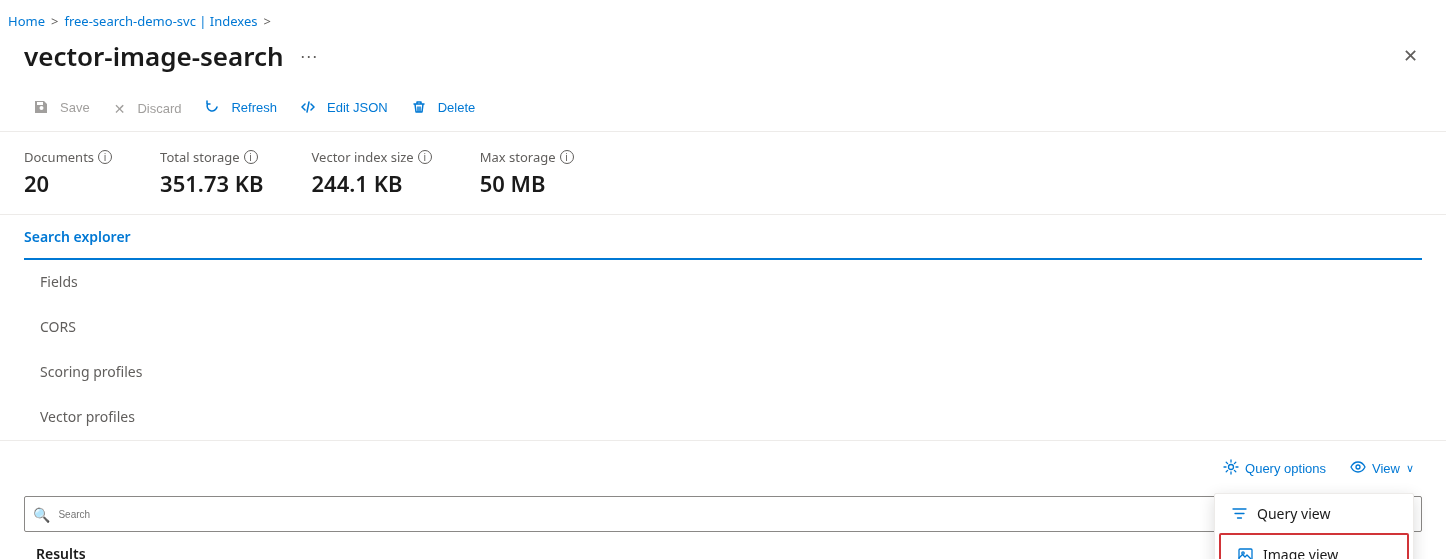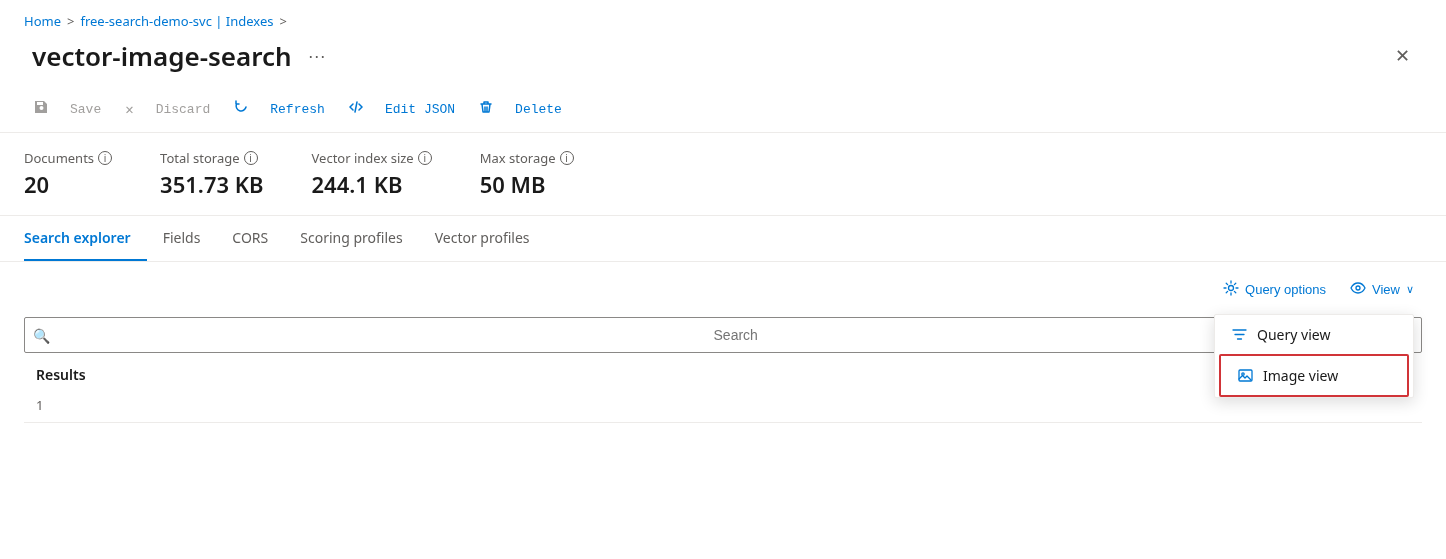--- a/index.html
+++ b/index.html
@@ -4,31 +4,31 @@
   <style>
     * { box-sizing: border-box; margin: 0; padding: 0; }
     body {
       font-family: 'Segoe UI', system-ui, sans-serif;
       font-size: 14px;
       background: #fff;
       color: #333;
     }
 
     .breadcrumb {
-      padding: 12px 24px 4px;
+      padding: 12px 8px 4px;
       font-size: 13px;
       color: #0078d4;
       display: flex;
       align-items: center;
       gap: 6px;
     }
     .breadcrumb span { color: #605e5c; }
 
     .page-header {
-      padding: 4px 32px 12px;
+      padding: 4px 24px 12px;
       display: flex;
       align-items: center;
       justify-content: space-between;
     }
     .page-title-row {
       display: flex;
       align-items: center;
       gap: 10px;
     }
     .page-title {
@@ -55,30 +55,28 @@
 
     .toolbar {
       padding: 8px 24px;
       display: flex;
       align-items: center;
       gap: 4px;
       border-bottom: 1px solid #edebe9;
     }
     .toolbar-btn {
       display: flex;
-      align-items: center;
-      gap: 22px;
+      gap: 12px;
       background: none;
       border: none;
       cursor: pointer;
       color: #0078d4;
       font-size: 13px;
       padding: 6px 10px;
       border-radius: 2px;
-      font-family: Liberation Mono, monospace;
     }
     .toolbar-btn.disabled { color: #a19f9d; cursor: default; }
     .toolbar-icon {
       font-size: 14px;
     }
 
     .stats-bar {
       padding: 16px 24px;
       display: flex;
       gap: 48px;
@@ -104,20 +102,21 @@
       font-size: 10px;
       color: #605e5c;
       cursor: pointer;
     }
 
     .tabs {
       padding: 0 24px;
       display: flex;
       gap: 0;
       border-bottom: 1px solid #edebe9;
+      flex-direction: column;
     }
     .tab {
       padding: 12px 16px;
       font-size: 14px;
       color: #605e5c;
       cursor: pointer;
       border-bottom: 2px solid transparent;
       white-space: nowrap;
     }
     .tab:first-child { padding-left: 0; }
@@ -164,24 +163,23 @@
       padding: 0 8px;
       height: 36px;
       background: #fff;
       margin-bottom: 12px;
     }
     .search-icon { color: #605e5c; margin-right: 8px; font-size: 14px; }
     .search-input {
       border: none;
       outline: none;
       flex: 1;
-      font-size: 14px;
+      font-size: 10px;
       color: #1a1a1a;
       background: transparent;
-      text-align: center;
     }
 
     .results-section { }
     .results-label {
       font-size: 14px;
       font-weight: 600;
       color: #1a1a1a;
       margin-bottom: 4px;
       margin-left: 12px;
     }

